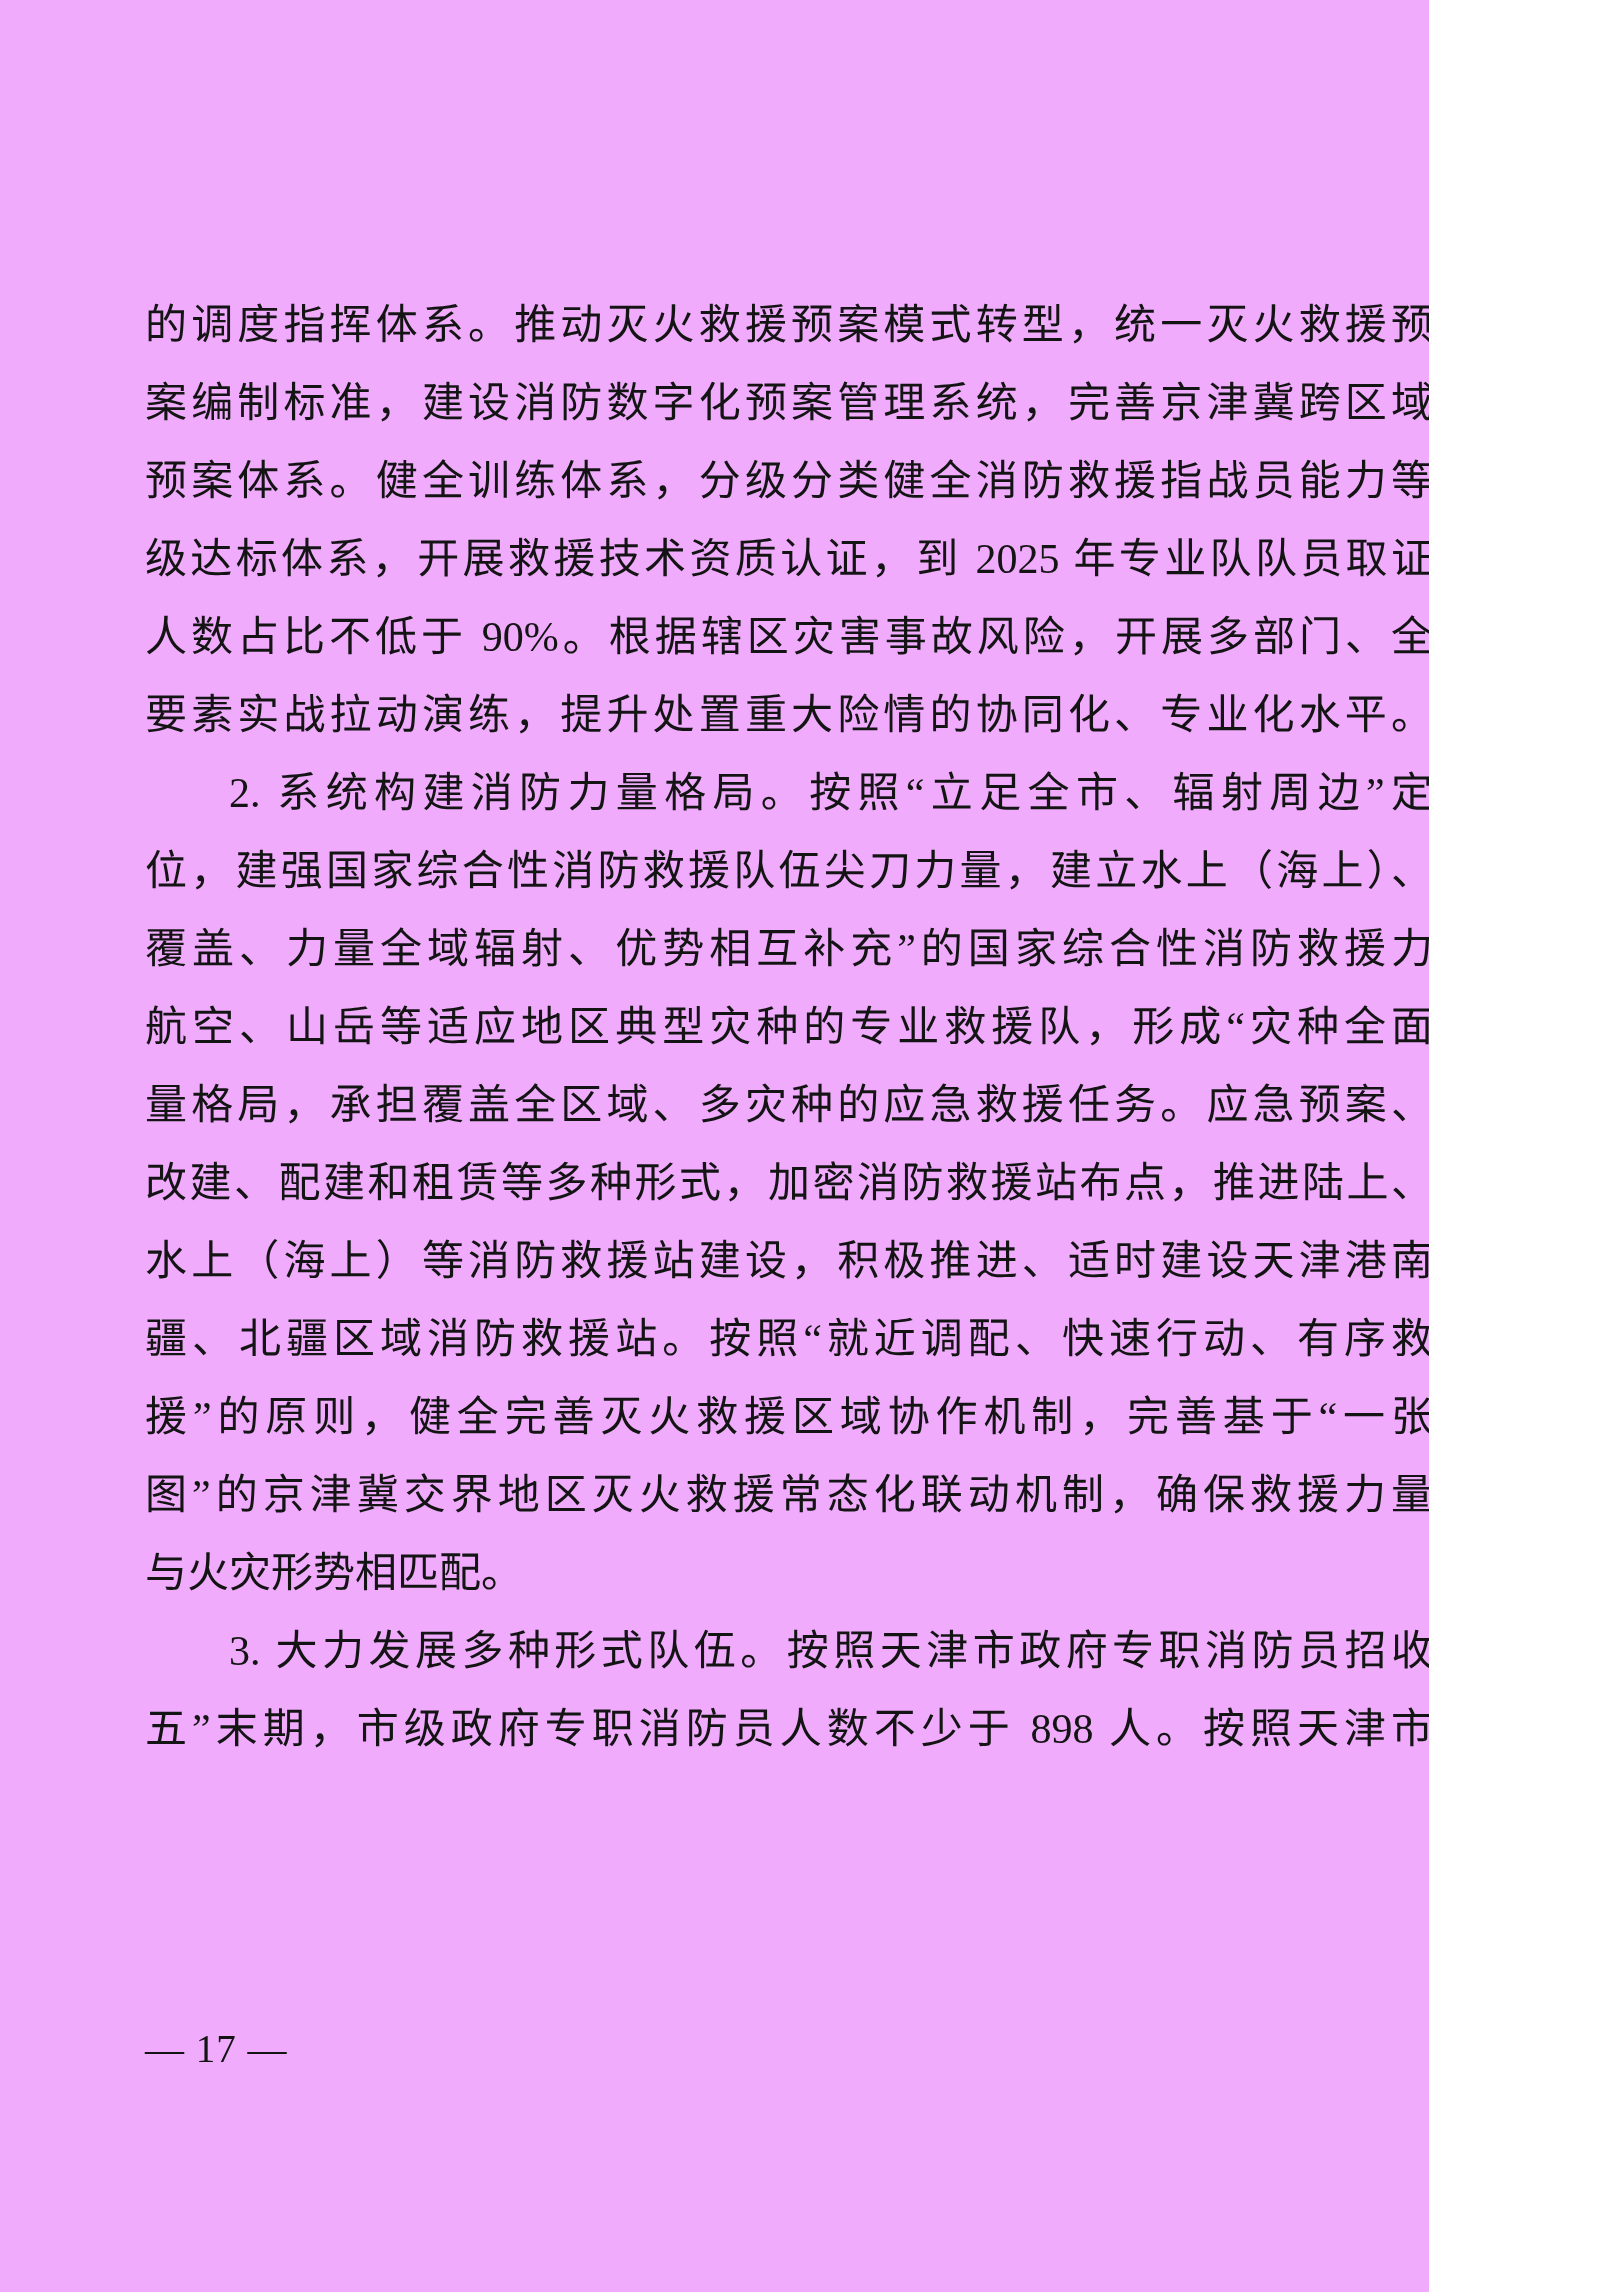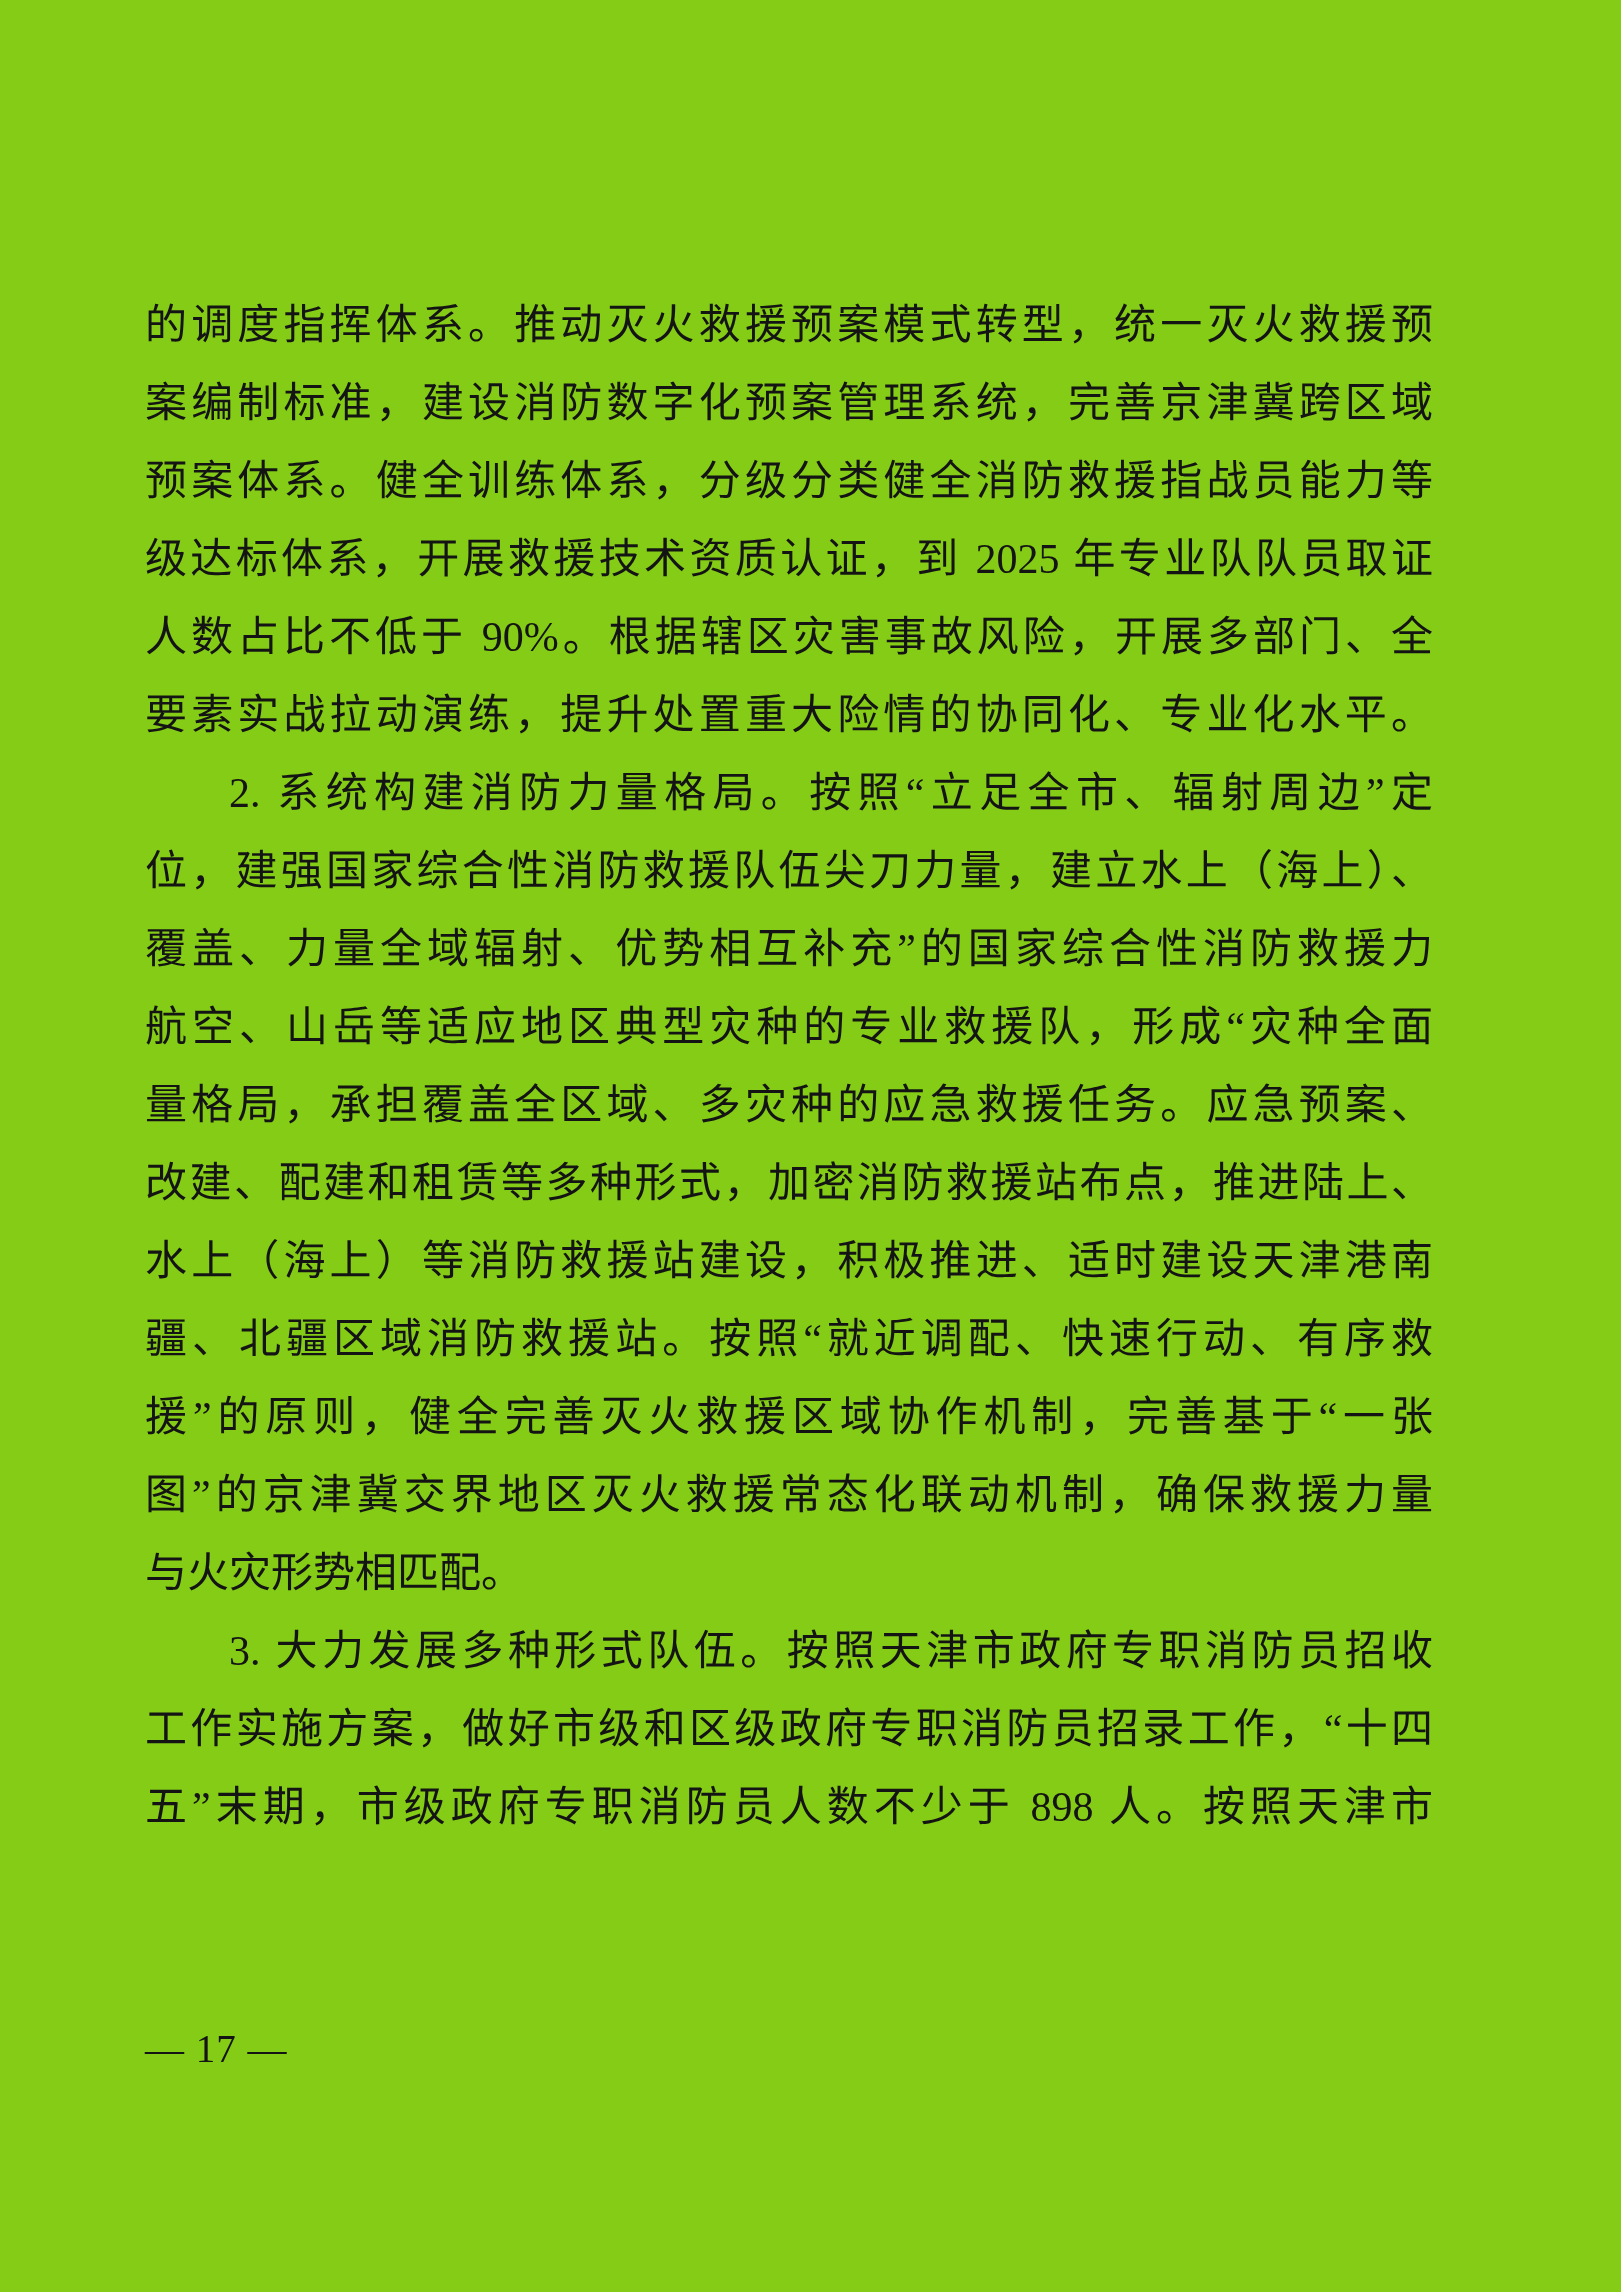--- a/index.html
+++ b/index.html
@@ -11,23 +11,23 @@
     width: 1621px;
     height: 2293px;
     background: #ffffff;
     position: relative;
     font-family: "Liberation Serif", "DejaVu Serif", serif;
   }
   .page {
     position: absolute;
     left: 0;
     top: 0;
-    width: 1621px;
+    width: 1429px;
     height: 2293px;
-    background: #84cc16;
+    background: #f0abfc;
     overflow: hidden;
   }
   .text-block {
     position: absolute;
     left: 145px;
     top: 286px;
     width: 1288px;
     font-size: 42px;
     line-height: 78px;
     color: #141414;
@@ -77,18 +77,17 @@
       <div class="line">覆盖、力量全域辐射、优势相互补充”的国家综合性消防救援力</div>
       <div class="line">航空、山岳等适应地区典型灾种的专业救援队，形成“灾种全面</div>
       <div class="line">量格局，承担覆盖全区域、多灾种的应急救援任务。应急预案、</div>
       <div class="line">改建、配建和租赁等多种形式，加密消防救援站布点，推进陆上、</div>
       <div class="line">水上（海上）等消防救援站建设，积极推进、适时建设天津港南</div>
       <div class="line">疆、北疆区域消防救援站。按照“就近调配、快速行动、有序救</div>
       <div class="line">援”的原则，健全完善灭火救援区域协作机制，完善基于“一张</div>
       <div class="line">图”的京津冀交界地区灭火救援常态化联动机制，确保救援力量</div>
       <div class="line nofill">与火灾形势相匹配。</div>
       <div class="line indent">3. 大力发展多种形式队伍。按照天津市政府专职消防员招收</div>
-      <div class="line">工作实施方案，做好市级和区级政府专职消防员招录工作，“十四</div>
       <div class="line">五”末期，市级政府专职消防员人数不少于 898 人。按照天津市</div>
     </div>
   <div class="page-footer">— 17 —</div>
 </div>
 
 
 </body></html>

